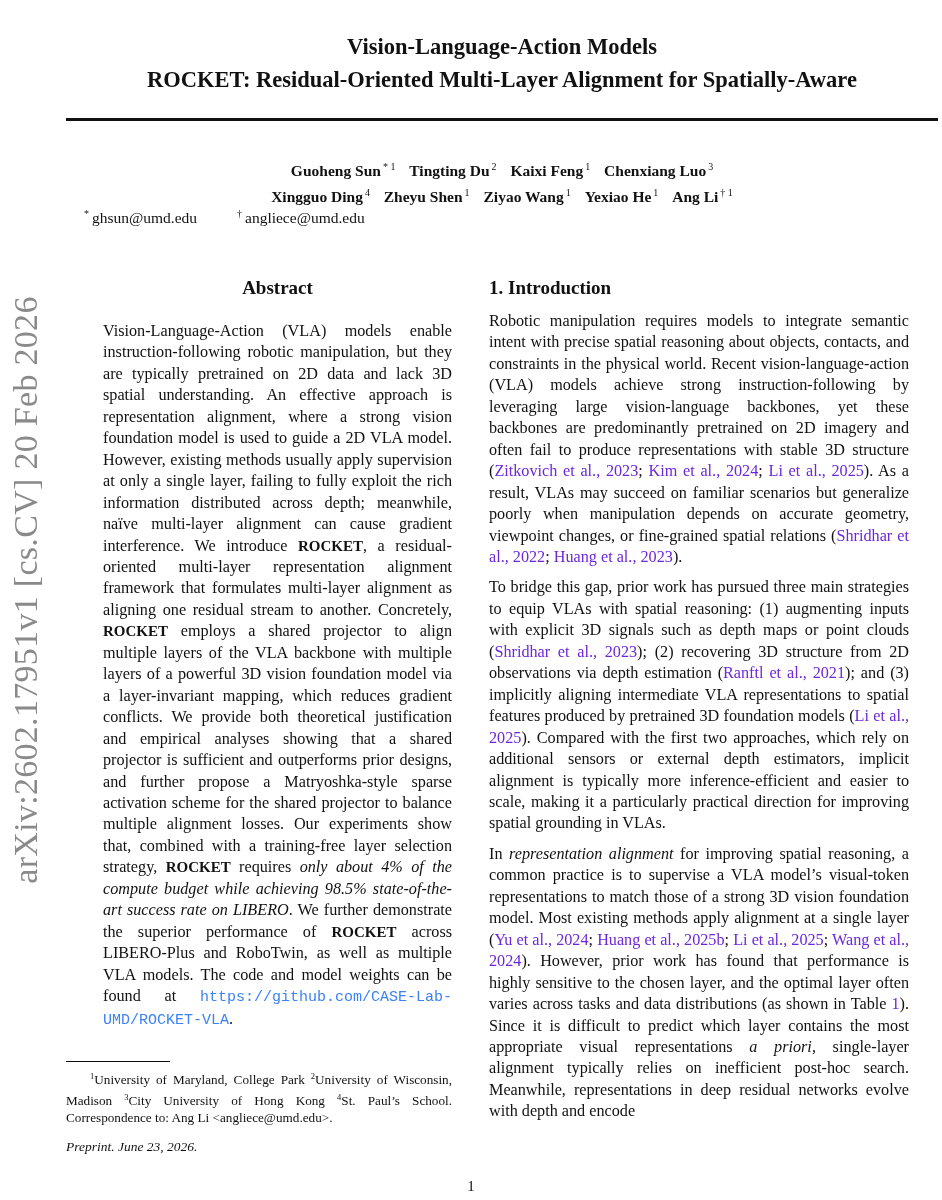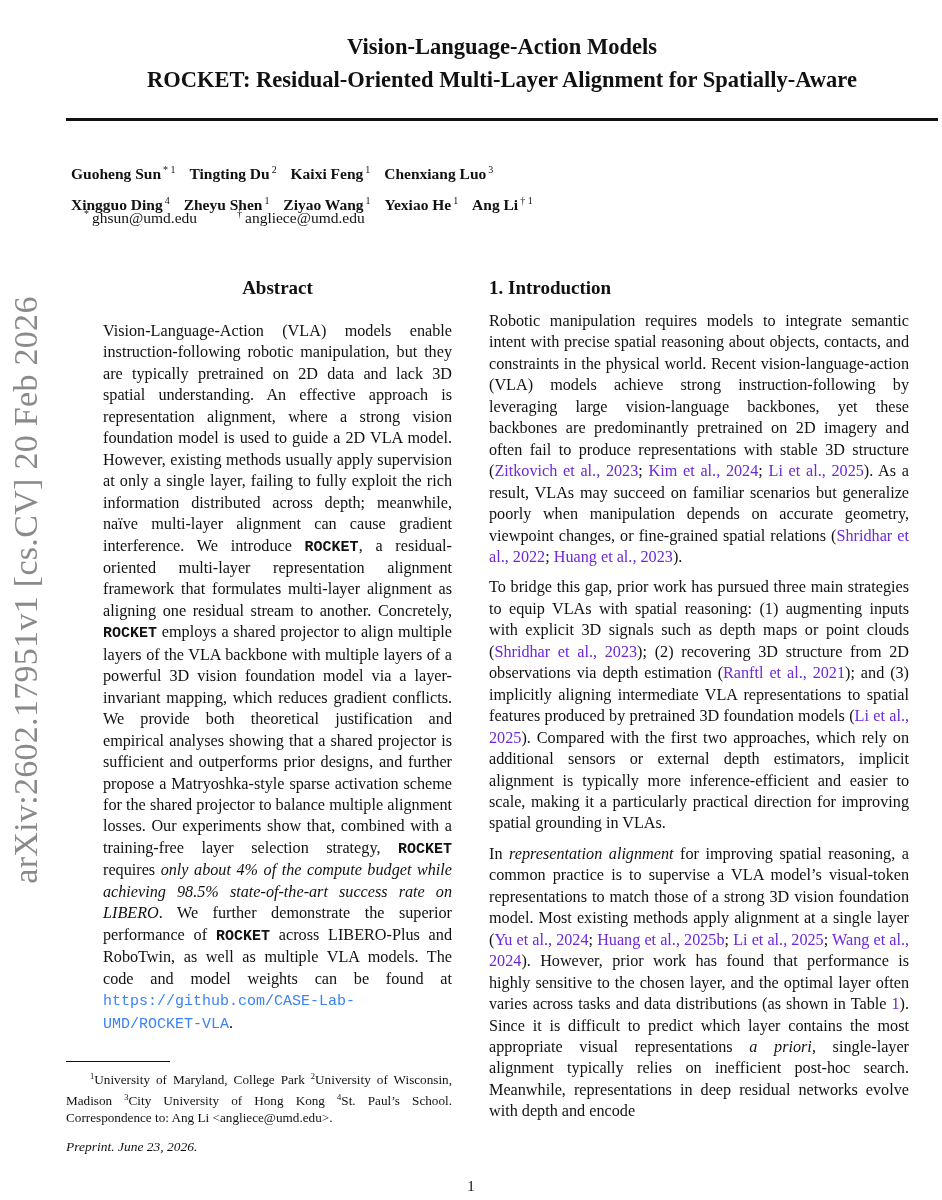--- a/index.html
+++ b/index.html
@@ -5,34 +5,34 @@
   html, body { margin: 0; padding: 0; background: #ffffff; }
   body { width: 942px; height: 1200px; position: relative; overflow: hidden;
          font-family: "Liberation Serif", "DejaVu Serif", serif; color: #111; }
   .arxiv { position: absolute; left: 6px; top: 250px; width: 40px; height: 680px; }
   .arxiv span { position: absolute; left: 50%; top: 50%; white-space: nowrap;
     transform: translate(-50%, -50%) rotate(-90deg);
     font-family: "Liberation Serif", serif; font-size: 34px; color: #8a8a8a; letter-spacing: 0.3px; }
   .title { position: absolute; left: 66px; top: 30px; width: 872px; text-align: center;
     font-weight: bold; font-size: 22.5px; line-height: 33px; }
   .rule { position: absolute; left: 66px; top: 118px; width: 872px; height: 3px; background: #111; }
-  .authors { position: absolute; left: 66px; top: 156px; width: 872px; 
-    font-weight: bold; font-size: 15.5px; line-height: 27px; }
+  .authors { position: absolute; left: 66px; top: 156px; width: 872px; text-align: center;
+    font-weight: bold; font-size: 15.5px; line-height: 22px; }
   .authors .a { margin: 0 5px; white-space: nowrap; }
   .authors sup { font-weight: normal; font-size: 10px; vertical-align: 6px; margin-left: 2px; }
   .emails { position: absolute; left: 66px; top: 208px; width: 872px; text-align: left; font-size: 15.5px; }
   .emails .e { margin: 0 18px; }
   .emails sup { font-size: 10px; vertical-align: 6px; margin-right: 3px; }
   .col { position: absolute; font-size: 16.2px; line-height: 21.45px; text-align: justify; hyphens: manual; }
   .left { left: 103px; top: 276px; width: 349px; }
   .right { left: 489px; top: 276px; width: 420px; }
   h2.abs { font-size: 19px; text-align: center; margin: 0 0 21px 0; line-height: 24px; }
   h2.sec { font-size: 19px; text-align: left; margin: 0 0 11px 0; line-height: 24px; }
   p { margin: 0 0 9px 0; }
-  .mono { font-family: Liberation Mono, monospace; font-weight: bold; font-size: 15px; }
+  .mono { font-family: Liberation Serif, serif; font-weight: bold; font-size: 15px; }
   .url { font-family: "Liberation Mono", "DejaVu Sans Mono", monospace; color: #3b82f6; font-size: 15px; }
   .cite { color: #6d28d9; }
   .fnrule { position: absolute; left: 66px; top: 1061px; width: 104px; height: 1px; background: #111; }
   .footnote { position: absolute; left: 66px; top: 1068px; width: 386px; font-size: 13.2px; line-height: 17.5px; text-align: justify; }
   .footnote sup { font-size: 8.5px; vertical-align: 5px; }
   .preprint { position: absolute; left: 66px; top: 1139px; font-size: 13.5px; font-style: italic; }
   .pagenum { position: absolute; left: 0; width: 942px; top: 1178px; text-align: center; font-size: 15px; }
 </style>
 </head>
 <body>

